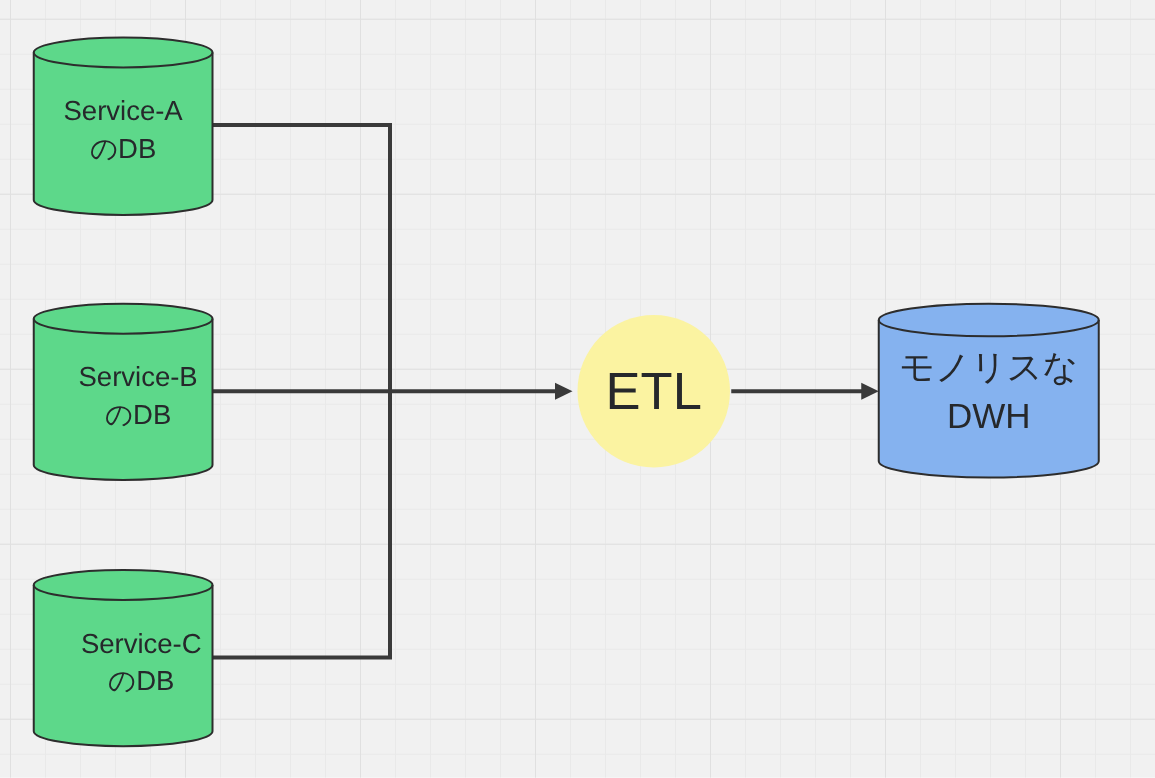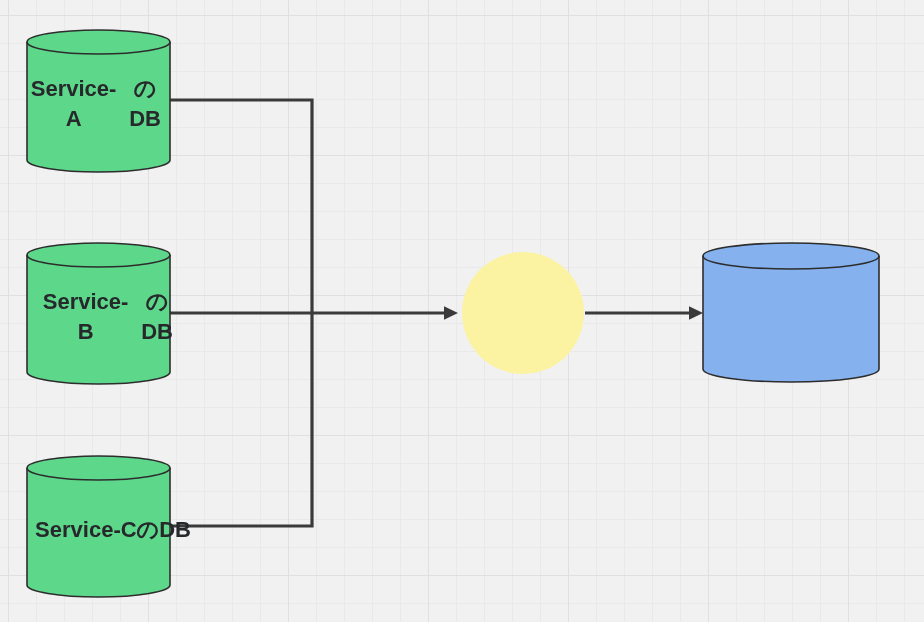--- a/index.html
+++ b/index.html
@@ -39,27 +39,26 @@
     fill: none;
     stroke-linejoin: miter;
   }
   .arrowhead {
     fill: #3a3a3a;
     stroke: none;
   }
   .node-label {
     position: absolute;
     display: flex;
-    flex-direction: row;
+    flex-direction: column;
     align-items: center;
     justify-content: center;
     text-align: center;
     color: #26282b;
     pointer-events: none;
-    font-weight: bold;
   }
   .db-label {
     font-size: 22px;
     line-height: 30px;
   }
   .etl-label {
     font-size: 42px;
     line-height: 46px;
   }
   .dwh-label {
@@ -113,15 +112,22 @@
   <div class="node-label db-label" style="left:27px; top:249px; width:143px; height:135px;margin-left:12px;">
     <span>Service-B</span>
     <span>のDB</span>
   </div>
 
   <div class="node-label db-label" style="left:27px; top:462px; width:172px; height:135px;">
     <span>Service-C</span>
     <span>のDB</span>
   </div>
 
+  <div class="node-label etl-label" style="left:462px; top:252px; width:122px; height:122px;">
+    <span>ETL</span>
+  </div>
 
+  <div class="node-label dwh-label" style="left:703px; top:246px; width:176px; height:133px;">
+    <span>モノリスな</span>
+    <span>DWH</span>
+  </div>
 
 </div>
 
 </body></html>

